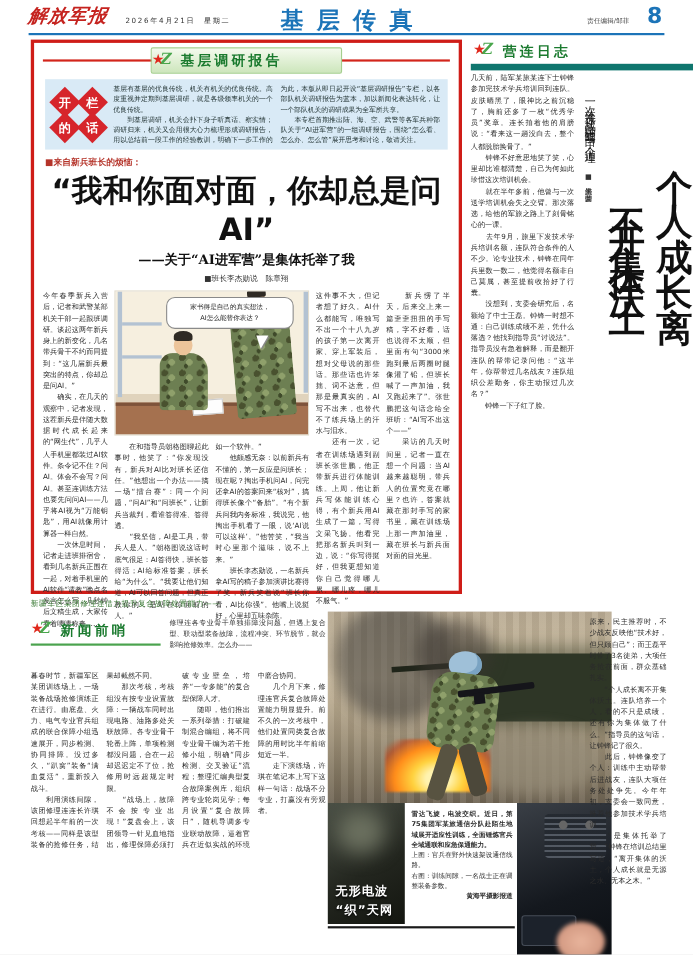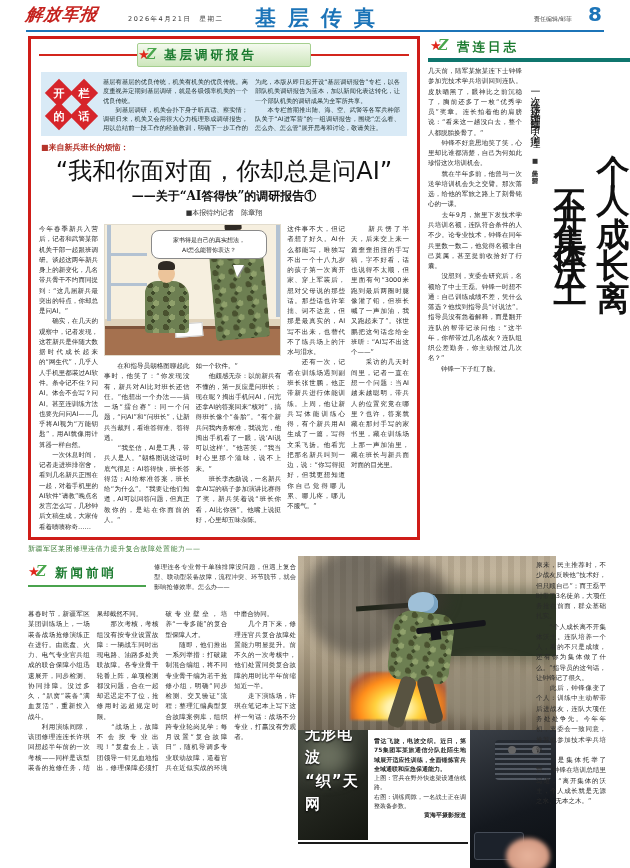--- a/index.html
+++ b/index.html
@@ -5,21 +5,21 @@
   html,body{margin:0;padding:0;background:#e8e8e8}
   .page{position:relative;width:630px;height:868px;background:#fff;margin:0 auto;
         font-family:"DejaVu Sans","Liberation Sans",sans-serif;color:#222;overflow:hidden}
   .abs{position:absolute}
   .body-text{font-size:6.5px;line-height:1.58;text-align:justify;white-space:pre-line;
              color:#2b2b2b;overflow:hidden}
 
   
   .logo{left:26px;top:3px;font:bold italic 17px "DejaVu Serif","Liberation Serif",serif;
         color:#c5231f;transform:skewX(-8deg);letter-spacing:1px}
-  .m-date{left:128px;top:15px;font-size:6.5px;letter-spacing:1.5px;color:#333}
+  .m-date{left:114px;top:15px;font-size:6.5px;letter-spacing:1.5px;color:#333}
   .m-section{left:0;right:0;top:4px;text-align:center;font-size:21px;font-weight:bold;
              color:#1c74b8;letter-spacing:12px;text-indent:12px}
   .m-editor{right:58px;top:15px;font-size:6px;color:#444}
   .m-page{right:28px;top:2px;font-size:20px;font-weight:bold;color:#1c74b8}
   .m-rule{left:26px;right:26px;top:30px;height:2px;background:#1c74b8}
 
   
   .brand-icon{position:relative;display:inline-block;width:22px;height:16px;vertical-align:-3px}
   .brand-icon .zi::before{content:"Z";position:absolute;left:8px;top:-1px;
         font:bold italic 14px "DejaVu Serif",serif;color:#49a64c}
@@ -37,21 +37,21 @@
   .intro-box{margin:5px 10px 0;height:64px;background:#d9eaf6;display:flex;gap:7px;
              padding:5px 7px;box-sizing:border-box}
   .tiles{width:48px;display:grid;grid-template-columns:22px 22px;grid-gap:3px;
          align-content:center;justify-content:center}
   .tile{width:20px;height:20px;background:#d6252b;transform:rotate(45deg);
         display:flex;align-items:center;justify-content:center}
   .tile span{transform:rotate(-45deg);color:#fff;font-size:11px;font-weight:bold}
   .intro-col{flex:1;font-size:6.2px;line-height:1.5;text-align:justify;
              white-space:pre-line;color:#233;overflow:hidden}
   .kicker-red{margin:6px 0 0 10px;font-size:8px;font-weight:bold;color:#b5342a}
-  .main-headline{margin-top:3px;text-align:center;font-size:24px;font-weight:normal;
+  .main-headline{margin-top:3px;text-align:center;font-size:28px;font-weight:bold;
                  color:#111;letter-spacing:0px;line-height:1.25}
   .main-subhead{margin-top:2px;text-align:center;font-size:12px;font-weight:bold;
                 font-family:"DejaVu Serif","Liberation Serif",serif;color:#111}
   .main-byline{margin-top:3px;text-align:center;font-size:7px;color:#333}
   .report-body{display:flex;gap:6px;margin:6px 8px 0;height:306px}
   .rb-c1{width:62px}
   .rb-mid{width:186px;display:flex;flex-direction:column;gap:5px}
   .rb-mid-cols{flex:1;display:flex;gap:6px}
   .rb-mid-cols .body-text{flex:1}
   .rb-right{width:128px;display:flex;gap:6px}
@@ -80,21 +80,21 @@
   .hair{position:absolute;width:17px;height:9px;background:#2f2a24;border-radius:50% 50% 20% 20%}
   .bubble{position:absolute;left:46px;top:5px;width:106px;padding:4px 4px;background:#fff;
           border:1px solid #8a8a8a;border-radius:8px;font-size:6px;line-height:1.6;
           text-align:center;white-space:pre-line;z-index:3;color:#222}
   .bubble-tail{position:absolute;left:128px;top:40px;width:0;height:0;z-index:2;
           border-left:4px solid transparent;border-right:7px solid transparent;
           border-top:12px solid #fff;filter:drop-shadow(1px 1px 0 #8a8a8a)}
 
   
   .journal{left:428px;top:36px;width:202px;height:520px}
-  .journal-banner{height:22px;border-bottom:4px solid #0f766e;padding-left:2px}
+  .journal-banner{height:22px;border-bottom:6px solid #0f766e;padding-left:2px}
   .journal-flow{position:absolute;left:0;top:30px;bottom:0;width:94px}
   .vert-wrap{position:absolute;left:100px;right:0;top:28px;bottom:0;writing-mode:vertical-rl}
   .v-h1{display:block;font-size:33px;font-weight:bold;color:#101010;letter-spacing:0.95em;
         padding-top:64px;margin-left:10px;line-height:1}
   .v-h2{display:block;font-size:33px;font-weight:bold;color:#101010;letter-spacing:0.5em;
         padding-top:100px;margin-left:8px;line-height:1}
   .v-meta{display:block;margin-left:4px;padding-top:22px;line-height:1.4}
   .v-sub{font-size:10px;letter-spacing:0.3em;color:#111}
   .v-byline{font-size:6.5px;color:#333;margin-inline-start:18px}
 
@@ -133,21 +133,21 @@
          transform:rotate(-7deg);border-radius:2px}
   .rifle::after{content:"";position:absolute;left:14px;top:4px;width:10px;height:10px;background:#15151a}
   .fire{position:absolute;left:52px;bottom:10px;width:96px;height:48px;filter:blur(1px);
      background:radial-gradient(ellipse at 50% 75%,#fff3b0 0 16%,#ffd23e 34%,#ff8c1a 58%,
      rgba(200,60,10,.55) 78%,transparent 92%)}
   .photo-strip{position:relative;height:138px}
   .title-panel{position:absolute;left:0;top:0;width:70px;height:110px;overflow:hidden;
      background:linear-gradient(150deg,#4a4f45,#23261f 55%,#141610)}
   .title-panel .blob{position:absolute;left:8px;top:6px;width:44px;height:40px;border-radius:50%;
      background:#6b705f;filter:blur(9px)}
-  .photo-title{position:absolute;left:7px;bottom:24px;color:#fff;font-weight:bold;font-size:15px;
+  .photo-title{position:absolute;left:7px;bottom:4px;color:#fff;font-weight:bold;font-size:11px;
      line-height:1.55;letter-spacing:1px;text-shadow:0 1px 2px #000;white-space:pre-line}
   .caption{position:absolute;left:72px;top:0;width:98px;height:110px;padding:6px 2px 0 4px;
      box-sizing:border-box;font-size:6px;line-height:1.55;text-align:justify;color:#2b2b2b;
      overflow:hidden}
   .caption .lead{font-weight:bold}
   .caption p{margin:0;white-space:pre-line}
   .credit{text-align:right;font-weight:bold;margin-top:2px}
   .strip-rule{position:absolute;left:0;top:112px;width:170px;height:2px;background:#1a1a1a}
   .radio-panel{position:absolute;right:0;top:0;width:86px;height:138px;overflow:hidden;
      background:linear-gradient(160deg,#3a3f46,#14181e 60%,#0c0f13)}
@@ -199,22 +199,22 @@
           </div>
       </div>
       <div class="intro-col">基层有基层的优良传统，机关有机关的优良传统。高度重视并定期到基层调研，就是各级领率机关的一个优良传统。
 　　到基层调研，机关会扑下身子听真话、察实情；调研归来，机关又会用很大心力梳理形成调研报告，用以总结前一段工作的经验教训，明确下一步工作的方向和重点。因为贴近实际、言之有物，这些调研报告往往有很强的现实针对性、指导性，对推进基层建设发展很有价值。</div>
       <div class="intro-col">为此，本版从即日起开设“基层调研报告”专栏，以各部队机关调研报告为蓝本，加以新闻化表达转化，让一个部队机关的调研成果为全军所共享。
 　　本专栏首期推出陆、海、空、武警等各军兵种部队关于“AI进军营”的一组调研报告，围绕“怎么看、怎么办、怎么管”展开思考和讨论，敬请关注。</div>
     </div>
 
     <div class="kicker-red">■来自新兵班长的烦恼：</div>
     <div class="main-headline">“我和你面对面，你却总是问AI”</div>
-    <div class="main-subhead">——关于“AI答得快”的调研报告①</div>
-    <div class="main-byline">■本报特约记者　陈章翔</div>
+    <div class="main-subhead">——关于“AI进军营”是集体托举了我</div>
+    <div class="main-byline">■班长李杰勋说　陈章翔</div>
 
     <div class="report-body">
       <div class="body-text rb-c1">今年春季新兵入营后，记者和武警某部机关干部一起跟班调研。谈起这两年新兵身上的新变化，几名带兵骨干不约而同提到：“这几届新兵最突出的特点，你却总是问AI。”
 　　确实，在几天的观察中，记者发现，这茬新兵是伴随大数据时代成长起来的“网生代”，几乎人人手机里都装过AI软件。条令记不住？问AI。体会不会写？问AI。甚至连训练方法也要先问问AI——几乎将AI视为“万能钥匙”，用AI就像用计算器一样自然。
 　　一次休息时间，记者走进班排宿舍，看到几名新兵正围在一起，对着手机里的AI软件“请教”晚点名发言怎么写，几秒钟后文稿生成，大家传看着啧啧称奇……</div>
       <div class="rb-mid">
         <div class="comic">
           <div class="bunk-l">
             <div class="rail" style="top:28px"></div>
             <div class="rail" style="top:58px"></div>

